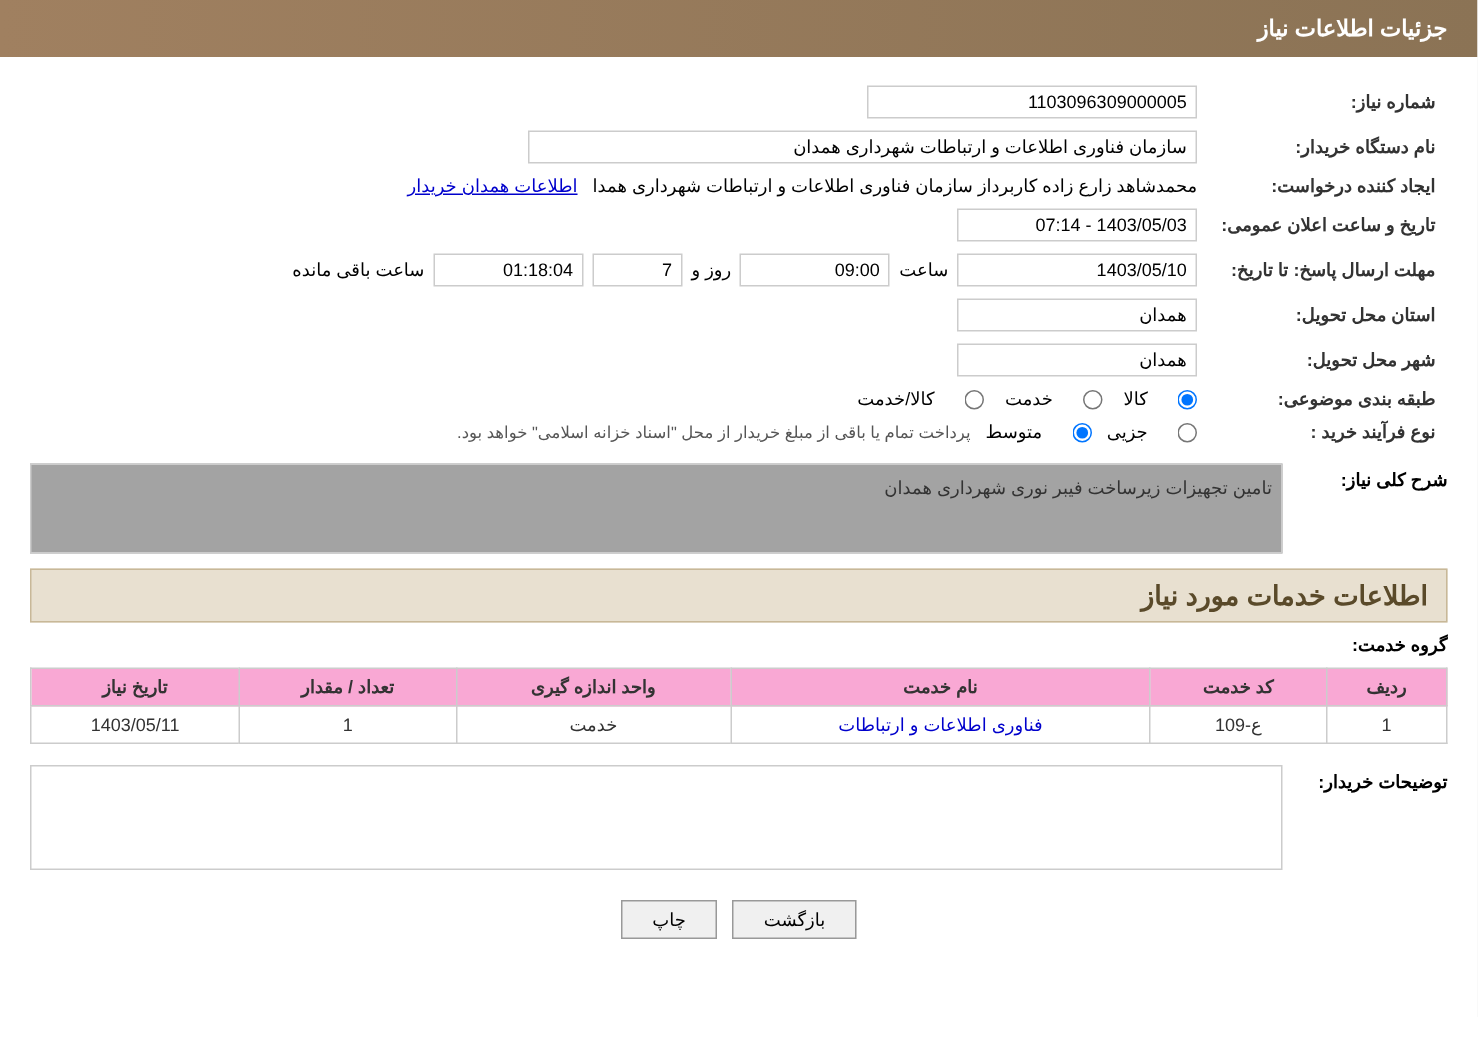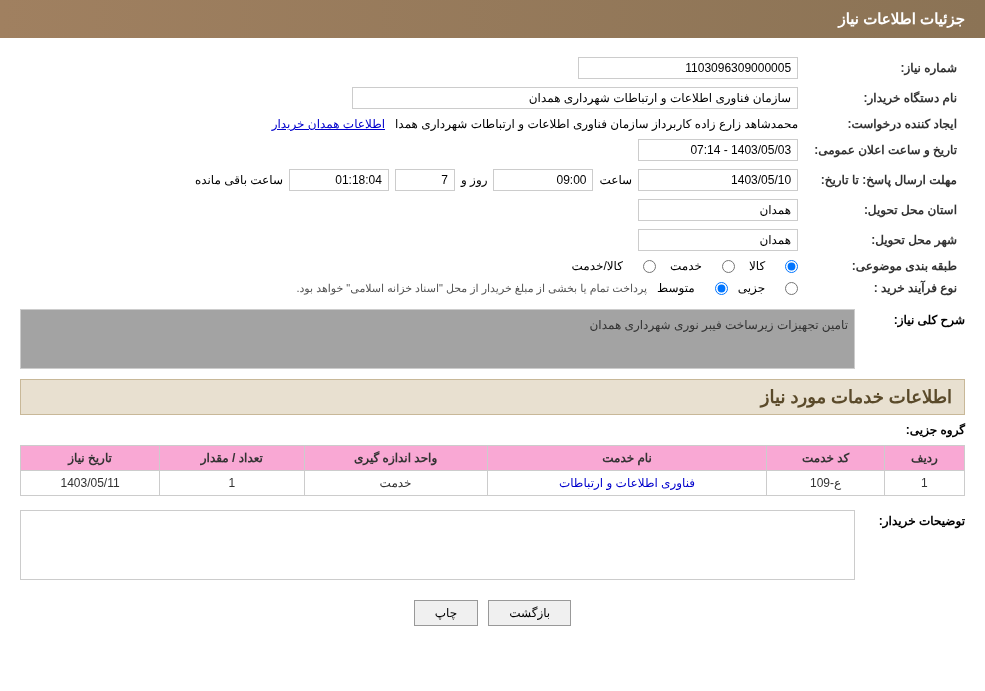--- a/index.html
+++ b/index.html
@@ -276,38 +276,38 @@
         <td class="value-cell">
           <div class="process-type-row">
             <label class="radio-label">
               <input type="radio" name="process" style="">
               <span>جزیی</span>
             </label>
             <label class="radio-label">
               <input type="radio" name="process" checked="" style="">
               <span>متوسط</span>
             </label>
-            <span style="color:#555; font-size:11px;">پرداخت تمام یا بخشی از مبلغ خریدار از محل "اسناد خزانه اسلامی" خواهد بود.</span>
+            <span style="color:#555; font-size:11px;">پرداخت تمام یا باقی از مبلغ خریدار از محل "اسناد خزانه اسلامی" خواهد بود.</span>
           </div>
         </td>
       </tr>
     </tbody>
       </table>
 
     <div style="display:flex; align-items:flex-start; margin:8px 0; gap:10px; direction:rtl;">
       <span style="font-weight:bold; white-space:nowrap; padding-top:4px; min-width:100px;">شرح کلی نیاز:</span>
       <div class="description-box">
         <span class="description-text">تامین تجهیزات زیرساخت فیبر نوری شهرداری همدان</span>
       </div>
     </div>
 
     <div class="section-title">اطلاعات خدمات مورد نیاز</div>
 
     <div class="group-service-row" style="margin:8px 0 6px 0;">
-      <span style="font-weight:bold;">گروه جزیی:</span>
+      <span style="font-weight:bold;">گروه خدمت:</span>
     </div>
 
     <table class="services-table">
       <thead>
         <tr>
           <th>ردیف</th>
           <th>کد خدمت</th>
           <th>نام خدمت</th>
           <th>واحد اندازه گیری</th>
           <th>تعداد / مقدار</th>

